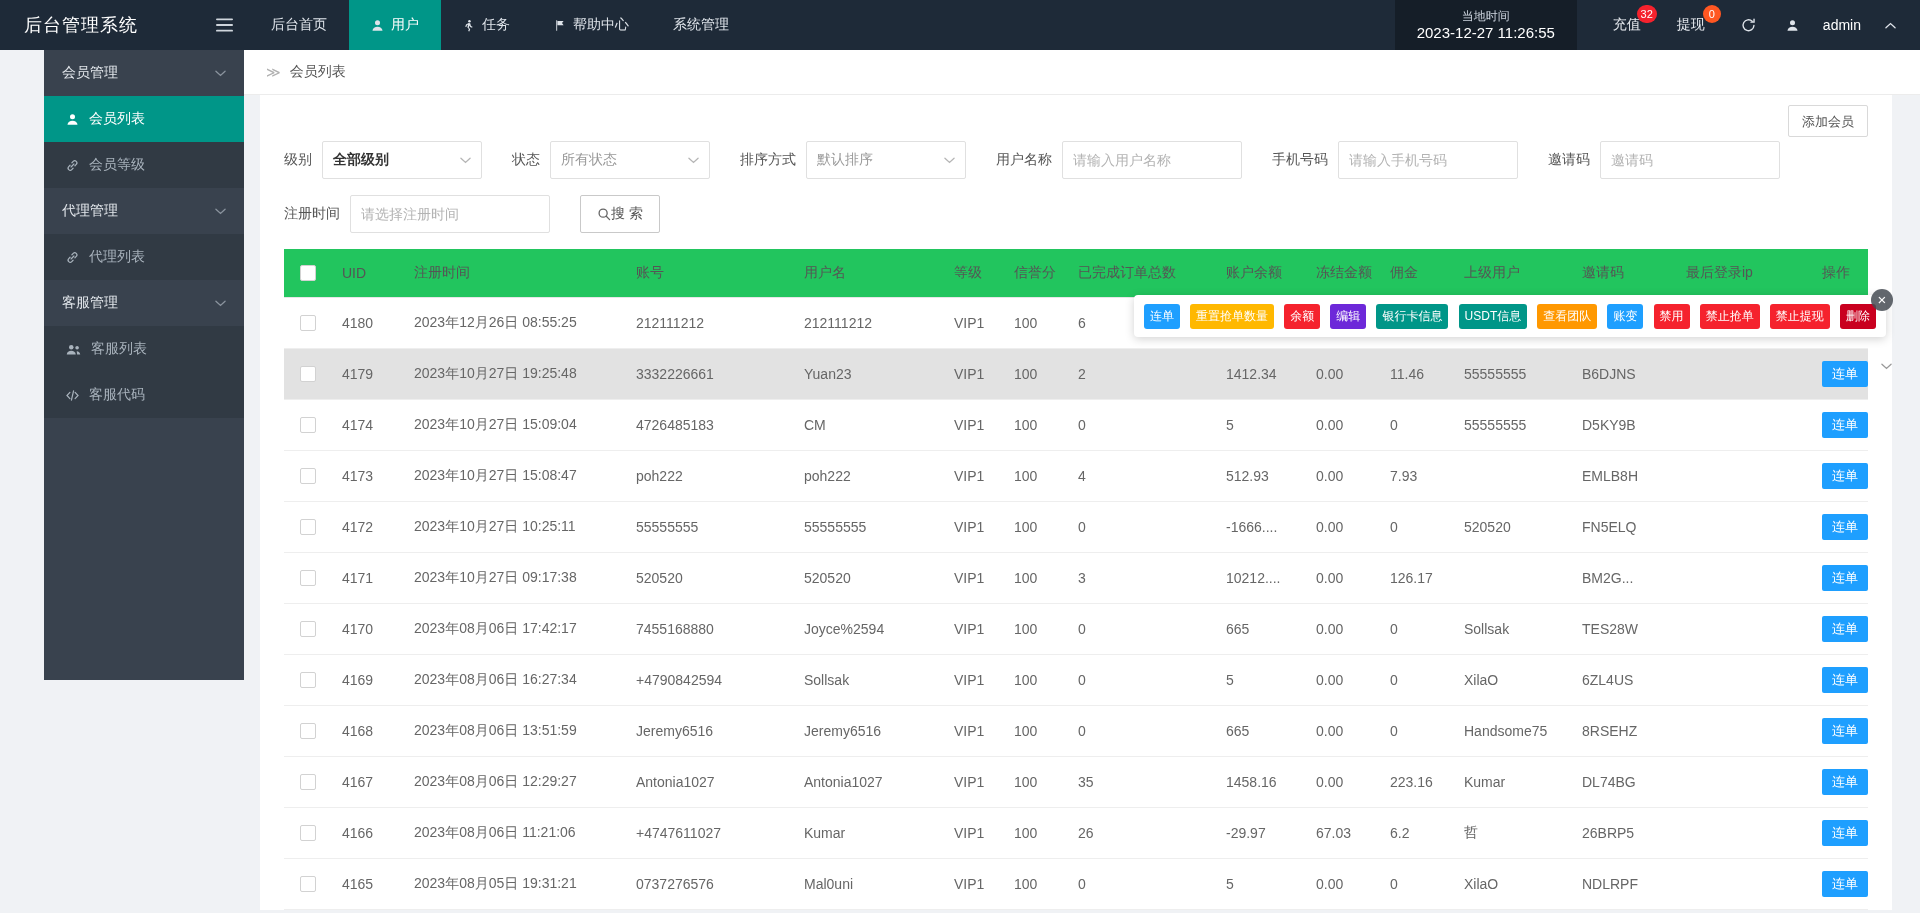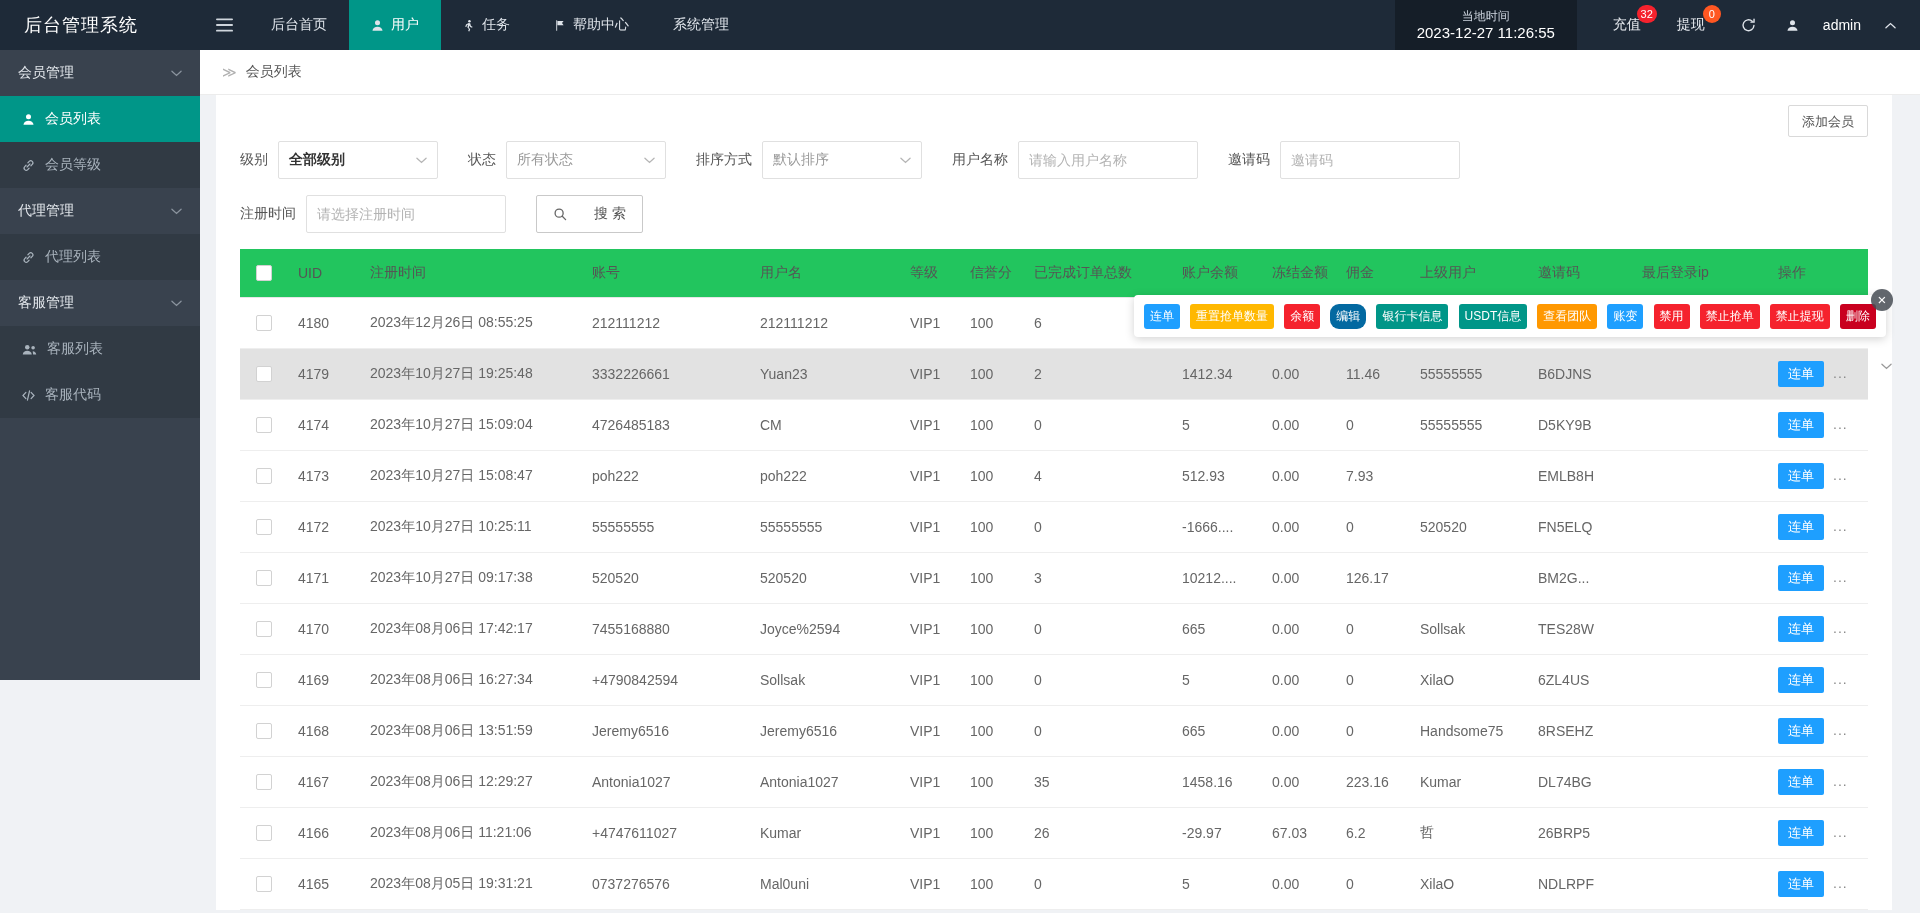--- a/index.html
+++ b/index.html
@@ -28,21 +28,21 @@
   .badge { position:absolute; top:-11px; right:-16px; min-width:18px; height:18px; border-radius:9px;
     color:#fff; font-size:11px; line-height:18px; text-align:center; padding:0 4px; }
   .badge-red { background:#f5222d; }
   .badge-orange { background:#ff5722; }
   .refresh { margin-left:36px; color:#dfe4ea; cursor:pointer; }
   .admin { margin-left:30px; margin-right:24px; display:flex; align-items:center; gap:24px;
     color:#fff; cursor:pointer; }
   .admin .icon { color:#dfe4ea; }
 
   
-  .layout { display:flex; height:630px; }
+  .layout { display:flex; height:630px;margin-left:44px; }
   .sidebar { width:200px; flex:none; background:#39424e; height:100%; }
   .side-item { height:46px; display:flex; align-items:center; gap:10px; padding:0 18px;
     cursor:pointer; font-size:14px; }
   .side-item.group { color:#e3e7ec; }
   .side-item.child { background:#313a44; color:#a9b3bd; padding-left:22px; }
   .side-item.child .icon { color:#a9b3bd; }
   .side-item.active { background:#009688; color:#fff; }
   .side-item.active .icon { color:#fff; }
   .side-chevron { margin-left:auto; color:#8b949e; }
 
@@ -65,21 +65,21 @@
   .fselect { width:160px; height:38px; background:#fff; border:1px solid #e0e0e0; border-radius:2px;
     display:flex; align-items:center; justify-content:space-between; padding:0 10px; cursor:pointer; }
   .sel-val.strong { color:#333; font-weight:bold; }
   .sel-val.muted { color:#999; }
   .sel-arrow { color:#b5b5b5; }
   .finput { width:180px; height:38px; border:1px solid #e0e0e0; border-radius:2px; padding:0 10px;
     font-size:14px; color:#333; outline:none; font-family:inherit; }
   .finput::placeholder { color:#b3b3b3; }
   .finput.date { width:200px; }
   .search-btn { height:38px; padding:0 16px; background:#fff; border:1px solid #c9c9c9; border-radius:2px;
-    display:inline-flex; align-items:center; gap:27px; color:#555; font-size:14px; cursor:pointer;
+    display:inline-flex; align-items:center; gap:0; color:#555; font-size:14px; cursor:pointer;
     font-family:inherit; }
   .search-btn .icon { color:#666; }
 
   
   .table-wrap { position:relative; margin-top:6px; }
   table { width:100%; border-collapse:collapse; table-layout:fixed; }
   thead th { background:#22c55e; height:48px; font-weight:normal; color:#555; text-align:left;
     padding:0 10px; border-bottom:1px solid #e6e6e6; font-size:14px; white-space:nowrap;
     overflow:hidden; }
   tbody td { height:51px; padding:0 10px; color:#666; border-bottom:1px solid #eeeeee; font-size:14px;
@@ -307,20 +307,24 @@
               <span class="icon sel-arrow">
                   <svg viewBox="0 0 12 7" width="11" height="7" fill="none" stroke="currentColor" stroke-width="1.4" stroke-linecap="round">
                     <path d="M1 1l5 4.6L11 1"></path>
                   </svg>
                 </span>
             </div>
           </div>
           <div class="fgroup">
             <span class="flabel">用户名称</span>
             <input class="finput" placeholder="请输入用户名称" style="">
+          </div>
+          <div class="fgroup">
+            <span class="flabel">手机号码</span>
+            <input class="finput" placeholder="请输入手机号码" style="">
           </div>
           <div class="fgroup">
             <span class="flabel">邀请码</span>
             <input class="finput" placeholder="邀请码" style="">
           </div>
         </div>
         <div class="filter-row">
           <div class="fgroup">
             <span class="flabel">注册时间</span>
             <input class="finput date" placeholder="请选择注册时间" style="">
@@ -580,21 +584,21 @@
                 <td></td>
                 <td class="action-cell"><span class="act-btn">连单</span><span class="more">...</span></td>
               </tr>
             </tbody>
         </table>
 
         <div class="action-popup">
             <span class="pbtn" style="background: rgb(30, 159, 255);">连单</span>
             <span class="pbtn" style="background: rgb(255, 184, 0);">重置抢单数量</span>
             <span class="pbtn" style="background: rgb(245, 34, 45);">余额</span>
-            <span class="pbtn" style="background: #0369a1; border-radius: 9px;">编辑</span>
+            <span class="pbtn" style="background: #6d28d9;">编辑</span>
             <span class="pbtn" style="background: rgb(0, 150, 136);">银行卡信息</span>
             <span class="pbtn" style="background: rgb(0, 150, 136);">USDT信息</span>
             <span class="pbtn" style="background: rgb(255, 152, 0);">查看团队</span>
             <span class="pbtn" style="background: rgb(30, 159, 255);">账变</span>
             <span class="pbtn" style="background: rgb(245, 34, 45);">禁用</span>
             <span class="pbtn" style="background: rgb(245, 34, 45);">禁止抢单</span>
             <span class="pbtn" style="background: rgb(245, 34, 45);">禁止提现</span>
             <span class="pbtn" style="background: rgb(201, 0, 31);">删除</span>
           </div>
         <div class="popup-close">×</div>

